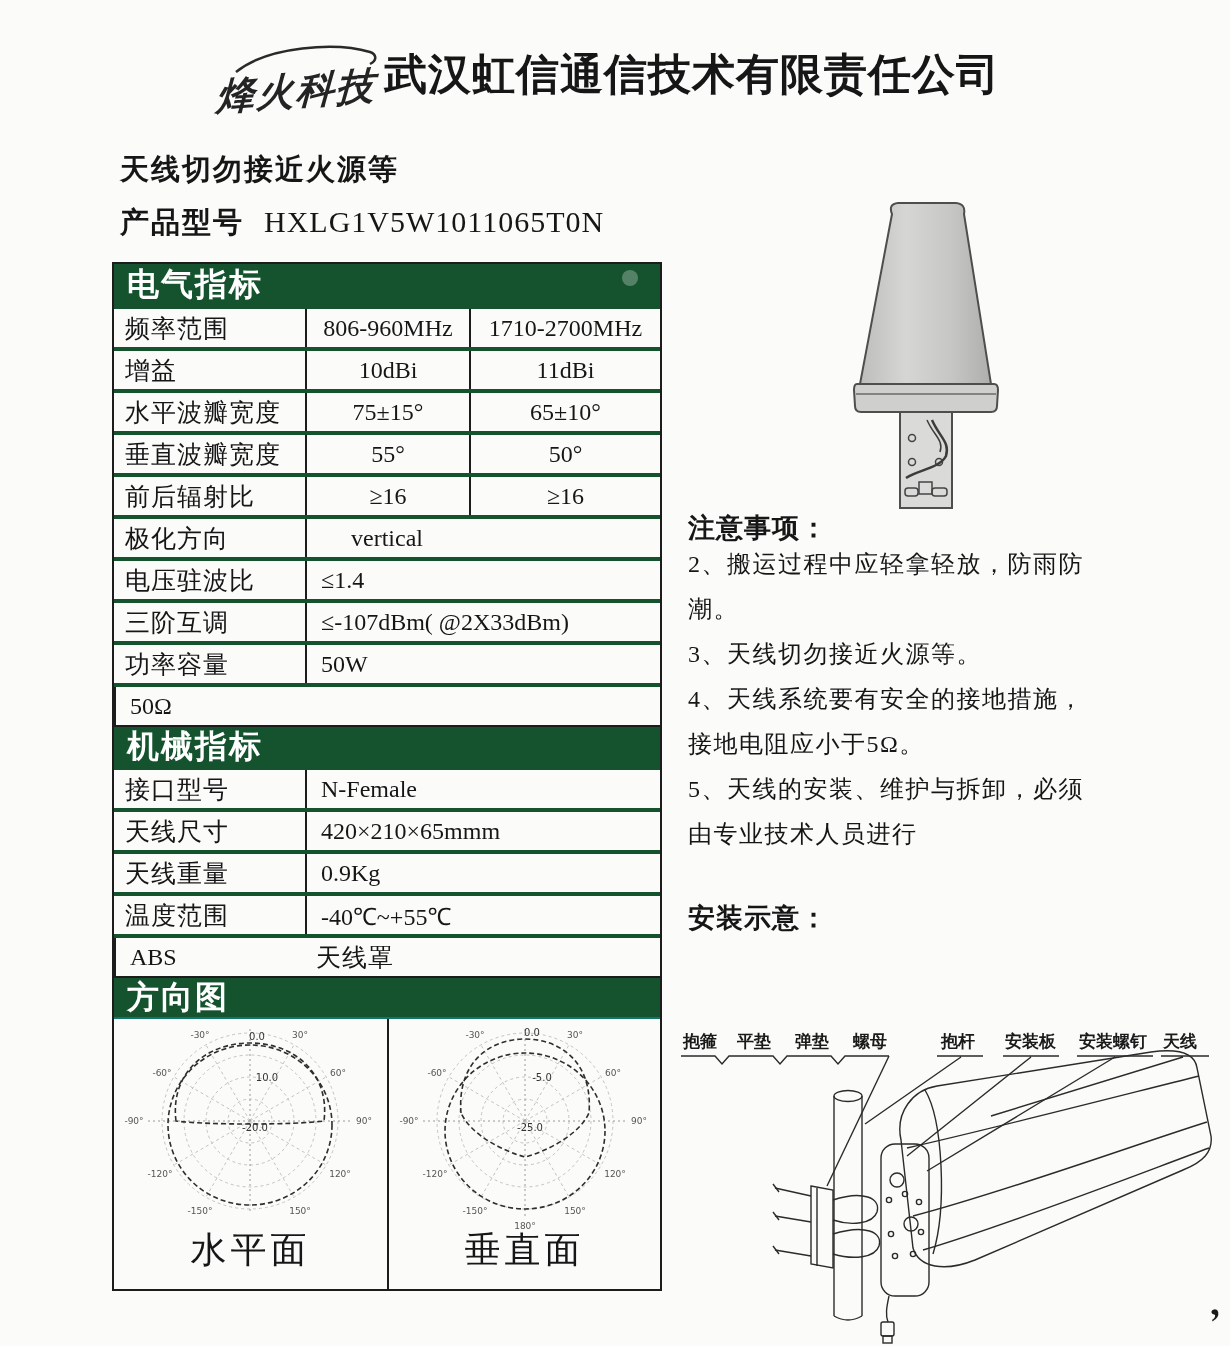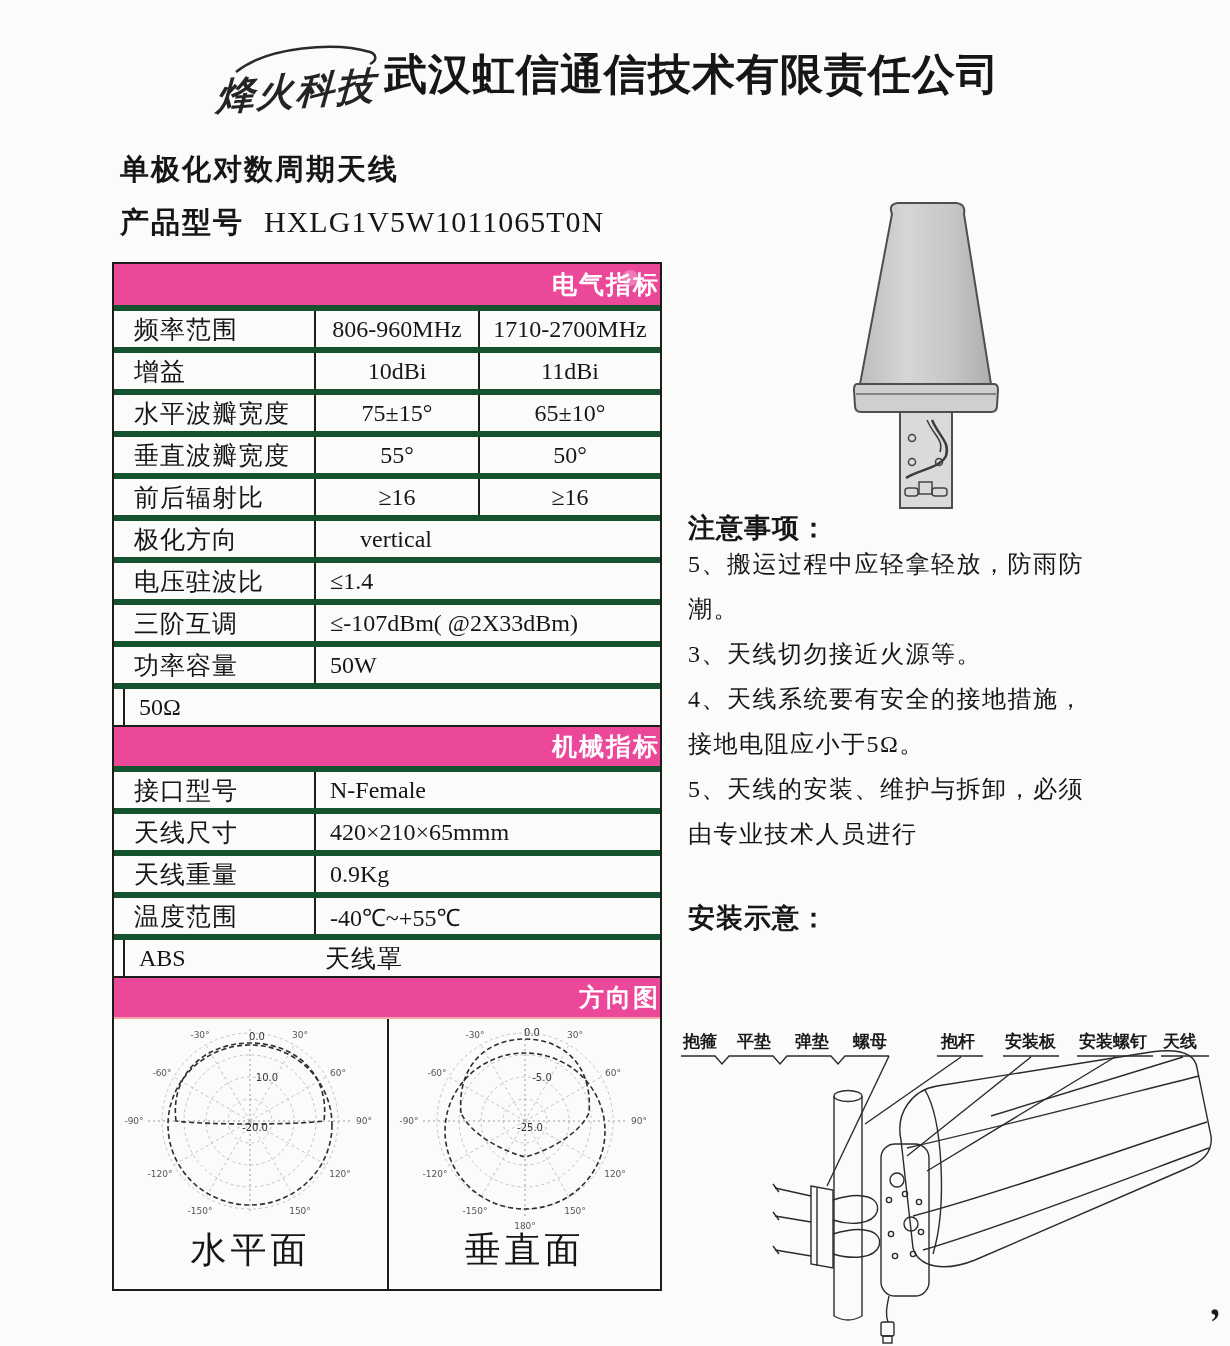--- a/index.html
+++ b/index.html
@@ -29,39 +29,38 @@
   .model-line { position:absolute; left:120px; top:203px; white-space:nowrap; }
   .model-label { font-size:29px; font-weight:bold; font-family:"Liberation Sans", sans-serif; letter-spacing:2px; }
   .model-value { font-size:30px; margin-left:16px; letter-spacing:1px; font-family:"Liberation Serif", serif; }
 
   
   .left-col {
     position:absolute; left:112px; top:262px; width:550px;
     border:2px solid #1c1c1c; background:#fbfbf9;
   }
   .band {
-    height:41px; background:#ec4899; color:#fff;
-    font-family:"Liberation Sans", sans-serif; font-weight:bold; font-size:25px;
+    height:41px; background:#14532d; color:#fff;
+    font-family:"Liberation Sans", sans-serif; font-weight:bold; font-size:32px;
     letter-spacing:2px; display:flex; align-items:center; padding-left:13px;
     position:relative;
-    justify-content:flex-end;
   }
   .band + .band, .row3 + .band, .row2 + .band { border-top:2px solid #1c1c1c; }
   .band-dot { position:absolute; right:22px; top:6px; width:16px; height:16px;
     border-radius:50%; background:rgba(255,255,255,.28); }
-  .row3, .row2 { display:grid; height:42px; border-top:6px solid #14532d;padding-left:9px; }
+  .row3, .row2 { display:grid; height:42px; border-top:4px solid #14532d; }
   .row3 { grid-template-columns:191px 164px 1fr; }
   .row2 { grid-template-columns:191px 1fr; }
   .cell { display:flex; align-items:center; font-size:24px; }
   .cell.lbl { padding-left:11px; font-size:25px; letter-spacing:1px; }
   .cell.mid, .cell.right { justify-content:center; border-left:2px solid #1c1c1c; }
   .cell.val { padding-left:14px; border-left:2px solid #1c1c1c; }
   .cell.val.indent { padding-left:44px; }
 
-  .patterns { display:grid; grid-template-columns:1fr 1fr; height:272px; border-top:2px solid #fca5a5; }
+  .patterns { display:grid; grid-template-columns:1fr 1fr; height:272px; border-top:2px solid #0f766e; }
   .pattern-cell { position:relative; }
   .pattern-cell + .pattern-cell { border-left:2px solid #1c1c1c; }
   .pattern-caption {
     position:absolute; bottom:14px; left:0; width:100%; text-align:center;
     font-size:36px; letter-spacing:4px; font-weight:500;
   }
   .polar { position:absolute; left:0px; top:2px; }
   .polar text { font-family:"DejaVu Sans", sans-serif; fill:#555; font-size:9px; }
   .polar text.ring { fill:#333; font-size:10px; }
 
@@ -94,21 +93,21 @@
 <div class="page">
 
   <div class="logo">
     <svg class="logo-swoosh" width="170" height="40" viewBox="0 0 170 40">
       <path d="M 18,34 C 50,8 118,4 152,14 C 158,16 160,22 152,26" fill="none" stroke="#2a2a2a" stroke-width="2.5"></path>
     </svg>
     <span class="logo-text">烽火科技</span>
   </div>
   <div class="company">武汉虹信通信技术有限责任公司</div>
 
-  <div class="prod-title">单极化对数周期天线</div>
+  <div class="prod-title">天线切勿接近火源等</div>
   <div class="model-line">
     <span class="model-label">产品型号</span>
     <span class="model-value">HXLG1V5W1011065T0N</span>
   </div>
 
   <div class="left-col">
 
     <div class="band">
       <span>电气指标</span>
       <span class="band-dot"></span>
@@ -295,21 +294,21 @@
     <circle cx="111" cy="276" r="3.5" fill="none" stroke="#444" stroke-width="1.5"></circle>
     <rect x="77" y="302" width="13" height="8" rx="3" fill="none" stroke="#444" stroke-width="1.5"></rect>
     <rect x="104" y="302" width="15" height="8" rx="3" fill="none" stroke="#444" stroke-width="1.5"></rect>
     <rect x="91" y="296" width="13" height="12" fill="none" stroke="#444" stroke-width="1.5"></rect>
     <path d="M 104,234 C 112,252 122,256 118,270 C 112,282 90,284 78,292" fill="none" stroke="#3c3c3c" stroke-width="2.5"></path>
     <path d="M 99,234 C 106,250 116,254 112,266" fill="none" stroke="#3c3c3c" stroke-width="1.5"></path>
   </svg>
 
   <div class="notes-title">注意事项：</div>
   <div class="notes">
-    <div class="note-line">5、搬运过程中应轻拿轻放，防雨防</div>
+    <div class="note-line">2、搬运过程中应轻拿轻放，防雨防</div>
     <div class="note-line">潮。</div>
     <div class="note-line">3、天线切勿接近火源等。</div>
     <div class="note-line">4、天线系统要有安全的接地措施，</div>
     <div class="note-line">接地电阻应小于5Ω。</div>
     <div class="note-line">5、天线的安装、维护与拆卸，必须</div>
     <div class="note-line">由专业技术人员进行</div>
   </div>
   <div class="install-title">安装示意：</div>
 
   <div class="install-art">

